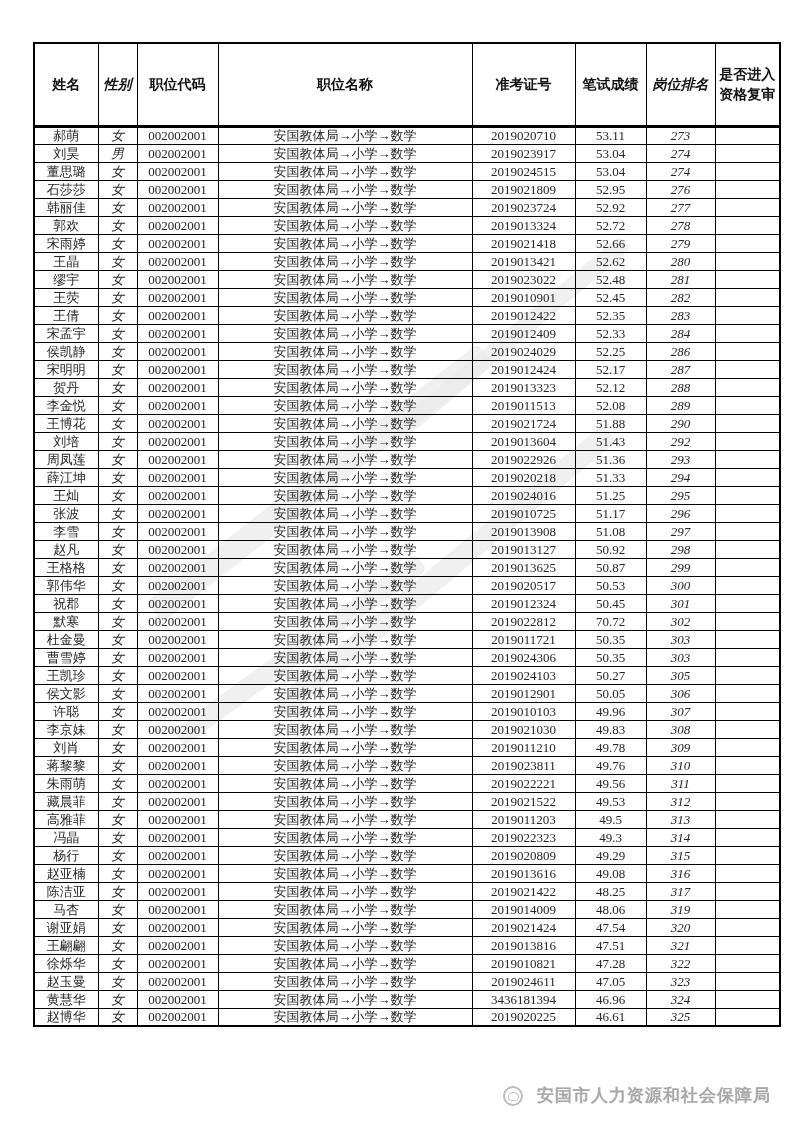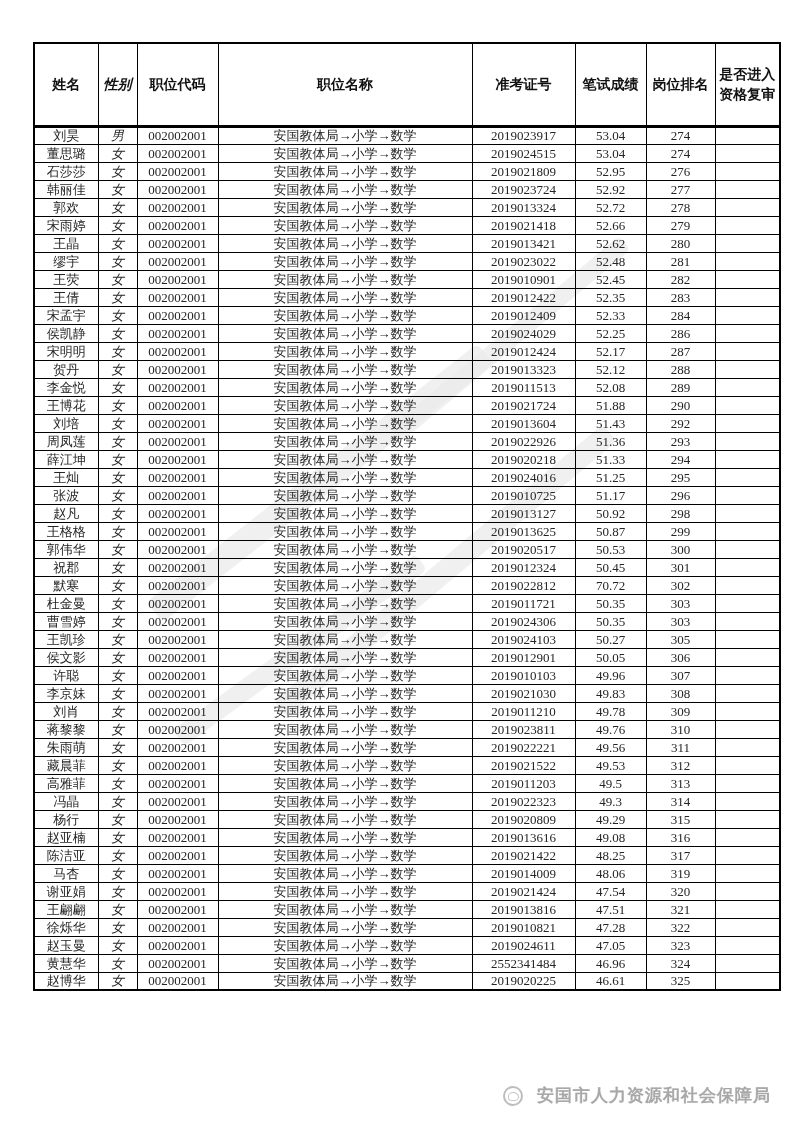--- a/index.html
+++ b/index.html
@@ -42,21 +42,21 @@
     font-size:13px;text-align:center;vertical-align:middle;
     padding:0 2px;line-height:1;color:#252525;
     white-space:nowrap;overflow:hidden;
   }
   .col-name{width:64px;}
   .col-gender{width:39px;font-style:italic;}
   .col-code{width:81px;}
   .col-position{width:254px;}
   .col-examId{width:103px;}
   .col-score{width:71px;}
-  .col-rank{width:69px;}
+  .col-rank{width:69px;font-style:italic;}
   .col-review{width:65px;}
 
   .footer{
     position:absolute;right:22px;top:1084px;z-index:1;
     display:flex;align-items:center;gap:14px;
     font-family:"Liberation Sans","DejaVu Sans",sans-serif;
     font-weight:bold;font-size:17px;letter-spacing:1px;
     color:#a8a8a8;
     text-shadow:0.5px 0.5px 0 #ffffff, -0.5px -0.5px 0 #d9d9d9;
   }
@@ -89,20 +89,30 @@
           <th class="col-code">职位代码</th>
           <th class="col-position">职位名称</th>
           <th class="col-examId">准考证号</th>
           <th class="col-score">笔试成绩</th>
           <th class="col-rank">岗位排名</th>
           <th class="col-review">是否进入资格复审</th>
         </tr>
     </thead>
     <tbody>
         <tr>
+          <td class="col-name">郝萌</td>
+          <td class="col-gender">女</td>
+          <td class="col-code">002002001</td>
+          <td class="col-position">安国教体局→小学→数学</td>
+          <td class="col-examId">2019020710</td>
+          <td class="col-score">53.11</td>
+          <td class="col-rank">273</td>
+          <td class="col-review"></td>
+        </tr>
+        <tr>
           <td class="col-name">刘昊</td>
           <td class="col-gender">男</td>
           <td class="col-code">002002001</td>
           <td class="col-position">安国教体局→小学→数学</td>
           <td class="col-examId">2019023917</td>
           <td class="col-score">53.04</td>
           <td class="col-rank">274</td>
           <td class="col-review"></td>
         </tr>
         <tr>
@@ -299,20 +309,30 @@
           <td class="col-name">张波</td>
           <td class="col-gender">女</td>
           <td class="col-code">002002001</td>
           <td class="col-position">安国教体局→小学→数学</td>
           <td class="col-examId">2019010725</td>
           <td class="col-score">51.17</td>
           <td class="col-rank">296</td>
           <td class="col-review"></td>
         </tr>
         <tr>
+          <td class="col-name">李雪</td>
+          <td class="col-gender">女</td>
+          <td class="col-code">002002001</td>
+          <td class="col-position">安国教体局→小学→数学</td>
+          <td class="col-examId">2019013908</td>
+          <td class="col-score">51.08</td>
+          <td class="col-rank">297</td>
+          <td class="col-review"></td>
+        </tr>
+        <tr>
           <td class="col-name">赵凡</td>
           <td class="col-gender">女</td>
           <td class="col-code">002002001</td>
           <td class="col-position">安国教体局→小学→数学</td>
           <td class="col-examId">2019013127</td>
           <td class="col-score">50.92</td>
           <td class="col-rank">298</td>
           <td class="col-review"></td>
         </tr>
         <tr>
@@ -553,21 +573,21 @@
           <td class="col-examId">2019024611</td>
           <td class="col-score">47.05</td>
           <td class="col-rank">323</td>
           <td class="col-review"></td>
         </tr>
         <tr>
           <td class="col-name">黄慧华</td>
           <td class="col-gender">女</td>
           <td class="col-code">002002001</td>
           <td class="col-position">安国教体局→小学→数学</td>
-          <td class="col-examId">2552341484</td>
+          <td class="col-examId">3436181394</td>
           <td class="col-score">46.96</td>
           <td class="col-rank">324</td>
           <td class="col-review"></td>
         </tr>
         <tr>
           <td class="col-name">赵博华</td>
           <td class="col-gender">女</td>
           <td class="col-code">002002001</td>
           <td class="col-position">安国教体局→小学→数学</td>
           <td class="col-examId">2019020225</td>

